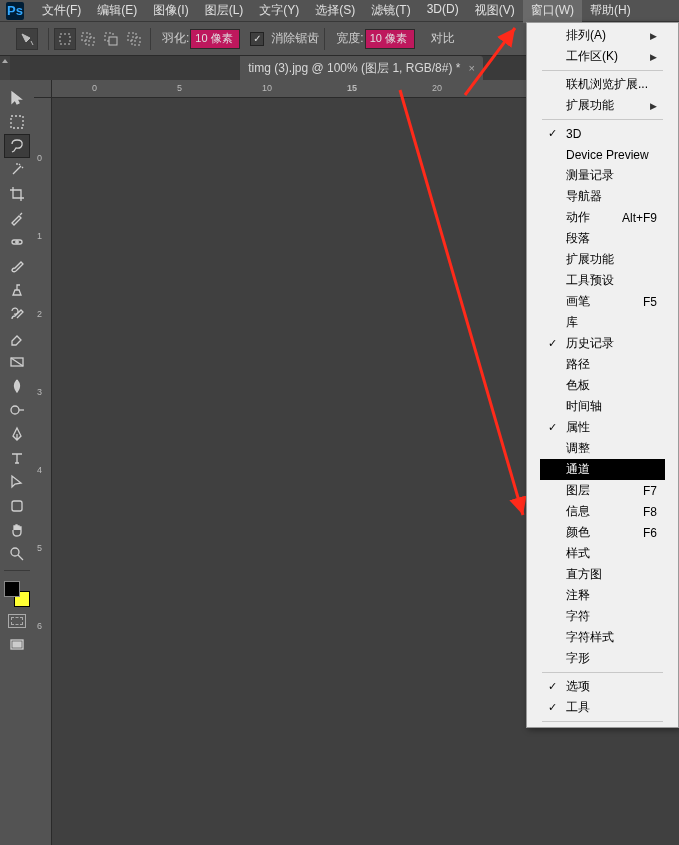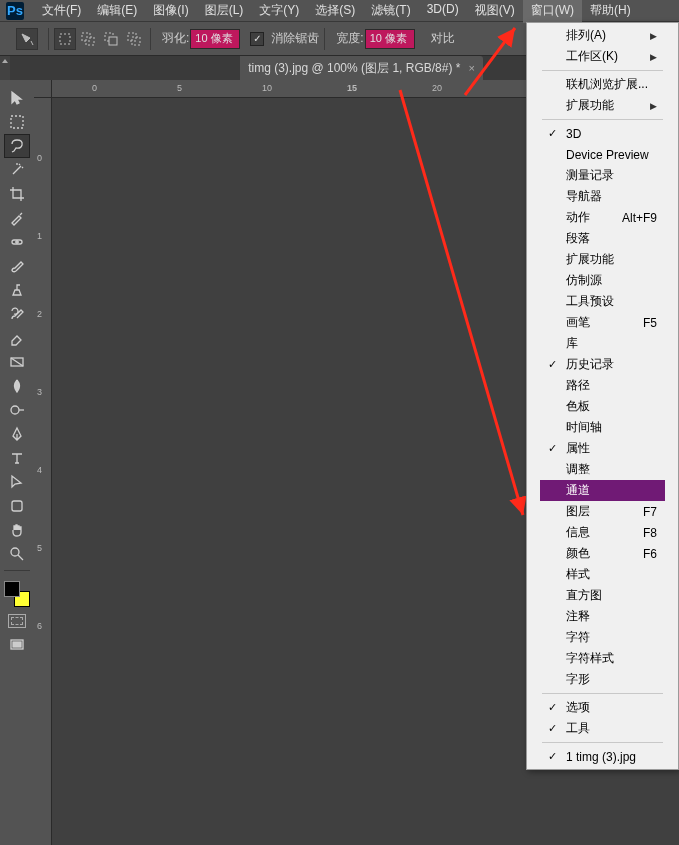--- a/index.html
+++ b/index.html
@@ -130,21 +130,21 @@
   }
   .dd-item {
     height: 21px;
     display:flex; align-items:center;
     padding: 0 8px 0 26px;
     position: relative;
     font-size: 12px;
   }
   .dd-item .short { margin-left:auto; padding-left:10px; }
   .dd-item .sub { margin-left:auto; font-size:9px; color:#333;}
-  .dd-item.hl { background:#701a75; color:#fff; }
+  .dd-item.hl { background:#000000; color:#fff; }
   .dd-sep { height:1px; background:#c8c8c8; margin:3px 2px;}
   .dd-check::before { content:"✓"; position:absolute; left:8px; font-size:11px;}
   .arrow-svg { position:absolute; pointer-events:none; z-index:5;}
 </style>
 </head>
 <body>
 
 <div class="menubar">
   <div class="ps-logo">Ps</div>
   <div id="menu-items" style="display: flex;">
@@ -411,23 +411,20 @@
       <span>动作</span>
       <span class="short">Alt+F9</span>
     </div>
     <div class="dd-item">
       <span>段落</span>
     </div>
     <div class="dd-item">
       <span>扩展功能</span>
     </div>
     <div class="dd-item">
-      <span>仿制源</span>
-    </div>
-    <div class="dd-item">
       <span>工具预设</span>
     </div>
     <div class="dd-item">
       <span>画笔</span>
       <span class="short">F5</span>
     </div>
     <div class="dd-item">
       <span>库</span>
     </div>
     <div class="dd-item dd-check">
@@ -482,16 +479,13 @@
       <span>字形</span>
     </div>
     <div class="dd-sep"></div>
     <div class="dd-item dd-check">
       <span>选项</span>
     </div>
     <div class="dd-item dd-check">
       <span>工具</span>
     </div>
     <div class="dd-sep"></div>
-    <div class="dd-item dd-check">
-      <span>1 timg (3).jpg</span>
-    </div>
   </div>
 
 </body></html>

